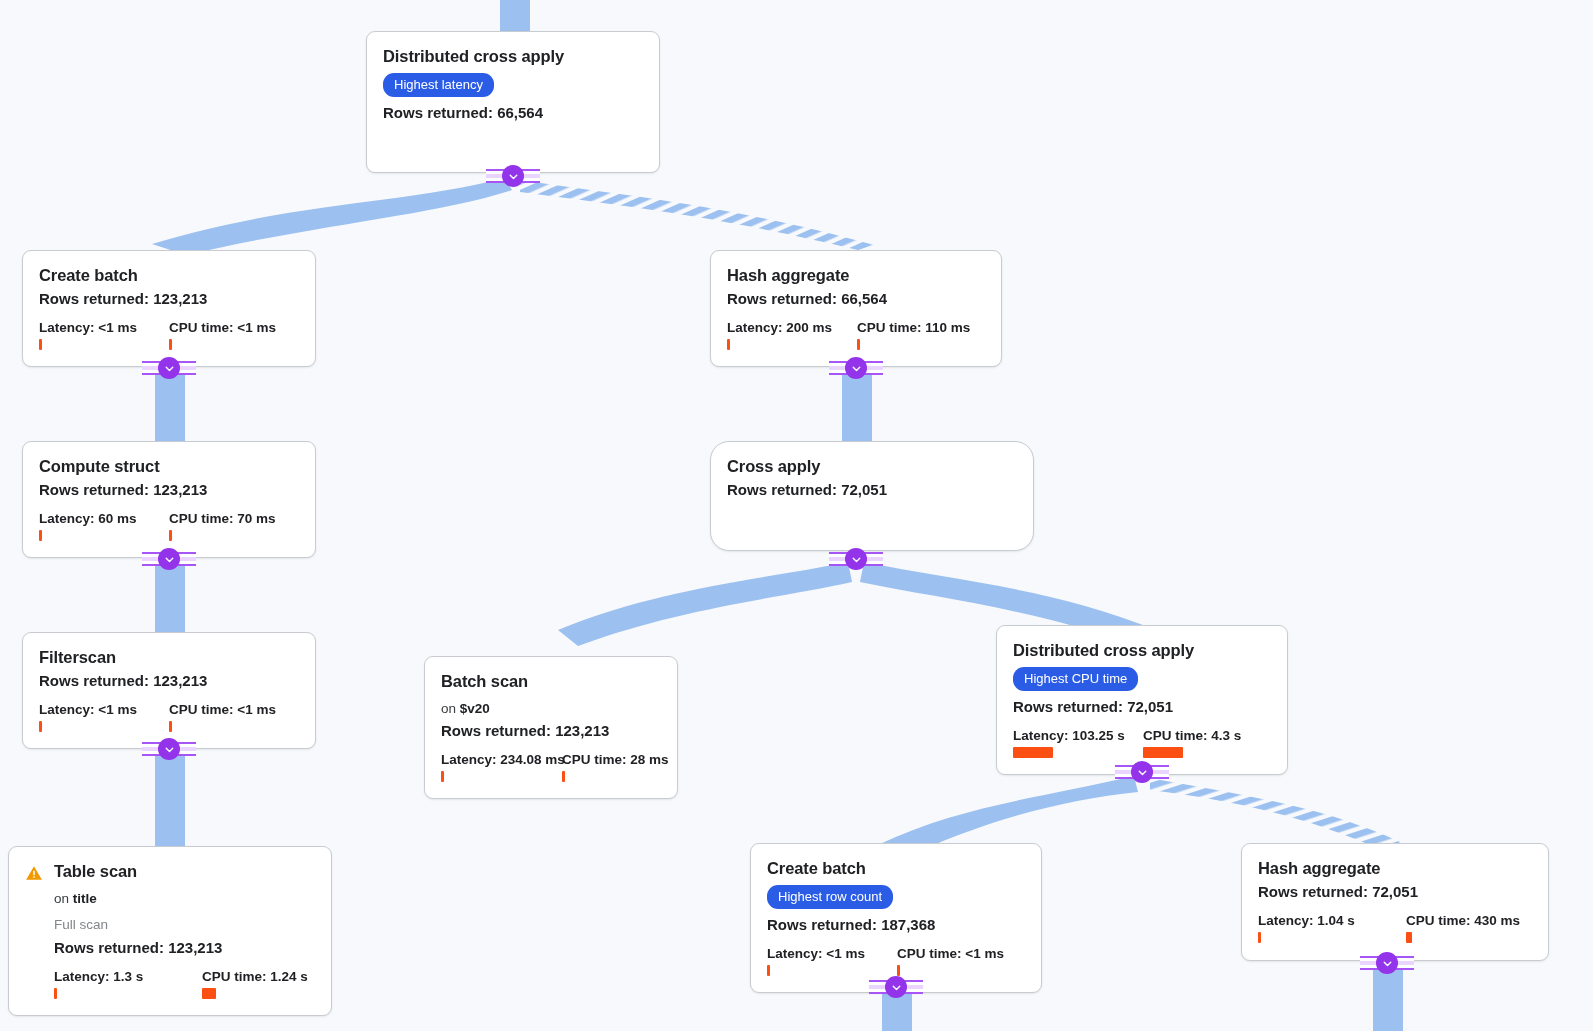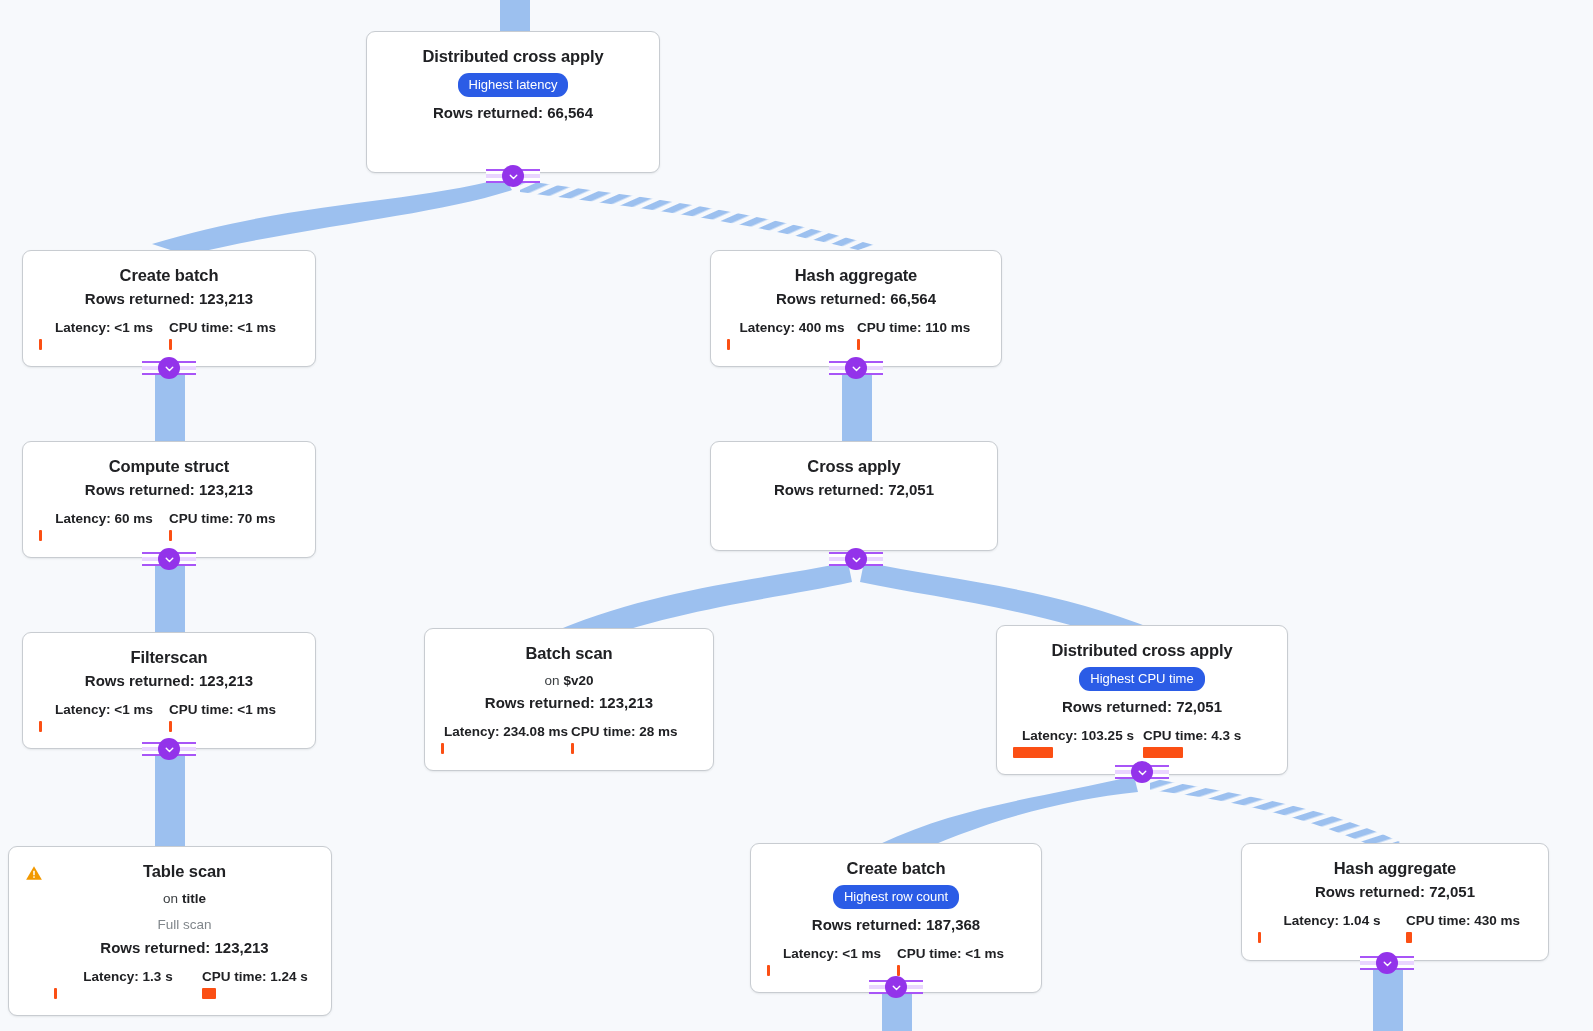--- a/index.html
+++ b/index.html
@@ -37,21 +37,21 @@
     padding: 14px 16px 16px 16px;
     box-shadow: 0 1px 2px rgba(60,64,67,0.10);
   }
   .node-inner { display: flex; align-items: flex-start; }
   .warn-icon {
     flex: 0 0 auto;
     width: 18px; height: 18px;
     margin-right: 11px;
     margin-top: 3px;
   }
-  .node-body { flex: 1 1 auto; min-width: 0; text-align: center; }
+  .node-body { flex: 1 1 auto; min-width: 0; }
 
   .node-title {
     font-size: 16.5px;
     font-weight: bold;
     color: #202124;
     line-height: 1.25;
     letter-spacing: -0.1px;
   }
   .node-sub {
     font-size: 13.5px;
@@ -248,21 +248,21 @@
           </div>
         </div>
       </div>
       <div class="node" style="left: 710px; top: 250px; width: 292px; min-height: 110px;">
         <div class="node-inner">
           <div class="node-body">
             <div class="node-title">Hash aggregate</div>
             <div class="rows">Rows returned: 66,564</div>
             <div class="metrics">
               <div class="metric" style="width:130px">
-                <div class="metric-label">Latency: 400 ms</div>
+                <div class="metric-label">Latency: 200 ms</div>
                 <div class="metric-bar" style="width:3px"></div>
               </div>
               <div class="metric">
                 <div class="metric-label">CPU time: 110 ms</div>
                 <div class="metric-bar" style="width:3px"></div>
               </div>
             </div>
           </div>
         </div>
       </div>
@@ -277,21 +277,21 @@
                 <div class="metric-bar" style="width:3px"></div>
               </div>
               <div class="metric">
                 <div class="metric-label">CPU time: 70 ms</div>
                 <div class="metric-bar" style="width:3px"></div>
               </div>
             </div>
           </div>
         </div>
       </div>
-      <div class="node" style="left: 710px; top: 441px; width: 288px; min-height: 110px;">
+      <div class="node" style="left: 710px; top: 441px; width: 324px; min-height: 110px; border-radius: 19px;">
         <div class="node-inner">
           <div class="node-body">
             <div class="node-title">Cross apply</div>
             <div class="rows">Rows returned: 72,051</div>
           </div>
         </div>
       </div>
       <div class="node" style="left: 22px; top: 632px; width: 294px; min-height: 110px;">
         <div class="node-inner">
           <div class="node-body">
@@ -303,21 +303,21 @@
                 <div class="metric-bar" style="width:3px"></div>
               </div>
               <div class="metric">
                 <div class="metric-label">CPU time: &lt;1 ms</div>
                 <div class="metric-bar" style="width:3px"></div>
               </div>
             </div>
           </div>
         </div>
       </div>
-      <div class="node" style="left: 424px; top: 628px; width: 290px; min-height: 136px;">
+      <div class="node" style="left: 424px; top: 656px; width: 254px; min-height: 136px;">
         <div class="node-inner">
           <div class="node-body">
             <div class="node-title">Batch scan</div>
             <div class="node-sub"><span>on</span> <b>$v20</b></div>
             <div class="rows">Rows returned: 123,213</div>
             <div class="metrics">
               <div class="metric" style="width:130px">
                 <div class="metric-label">Latency: 234.08 ms</div>
                 <div class="metric-bar" style="width:3px"></div>
               </div>

